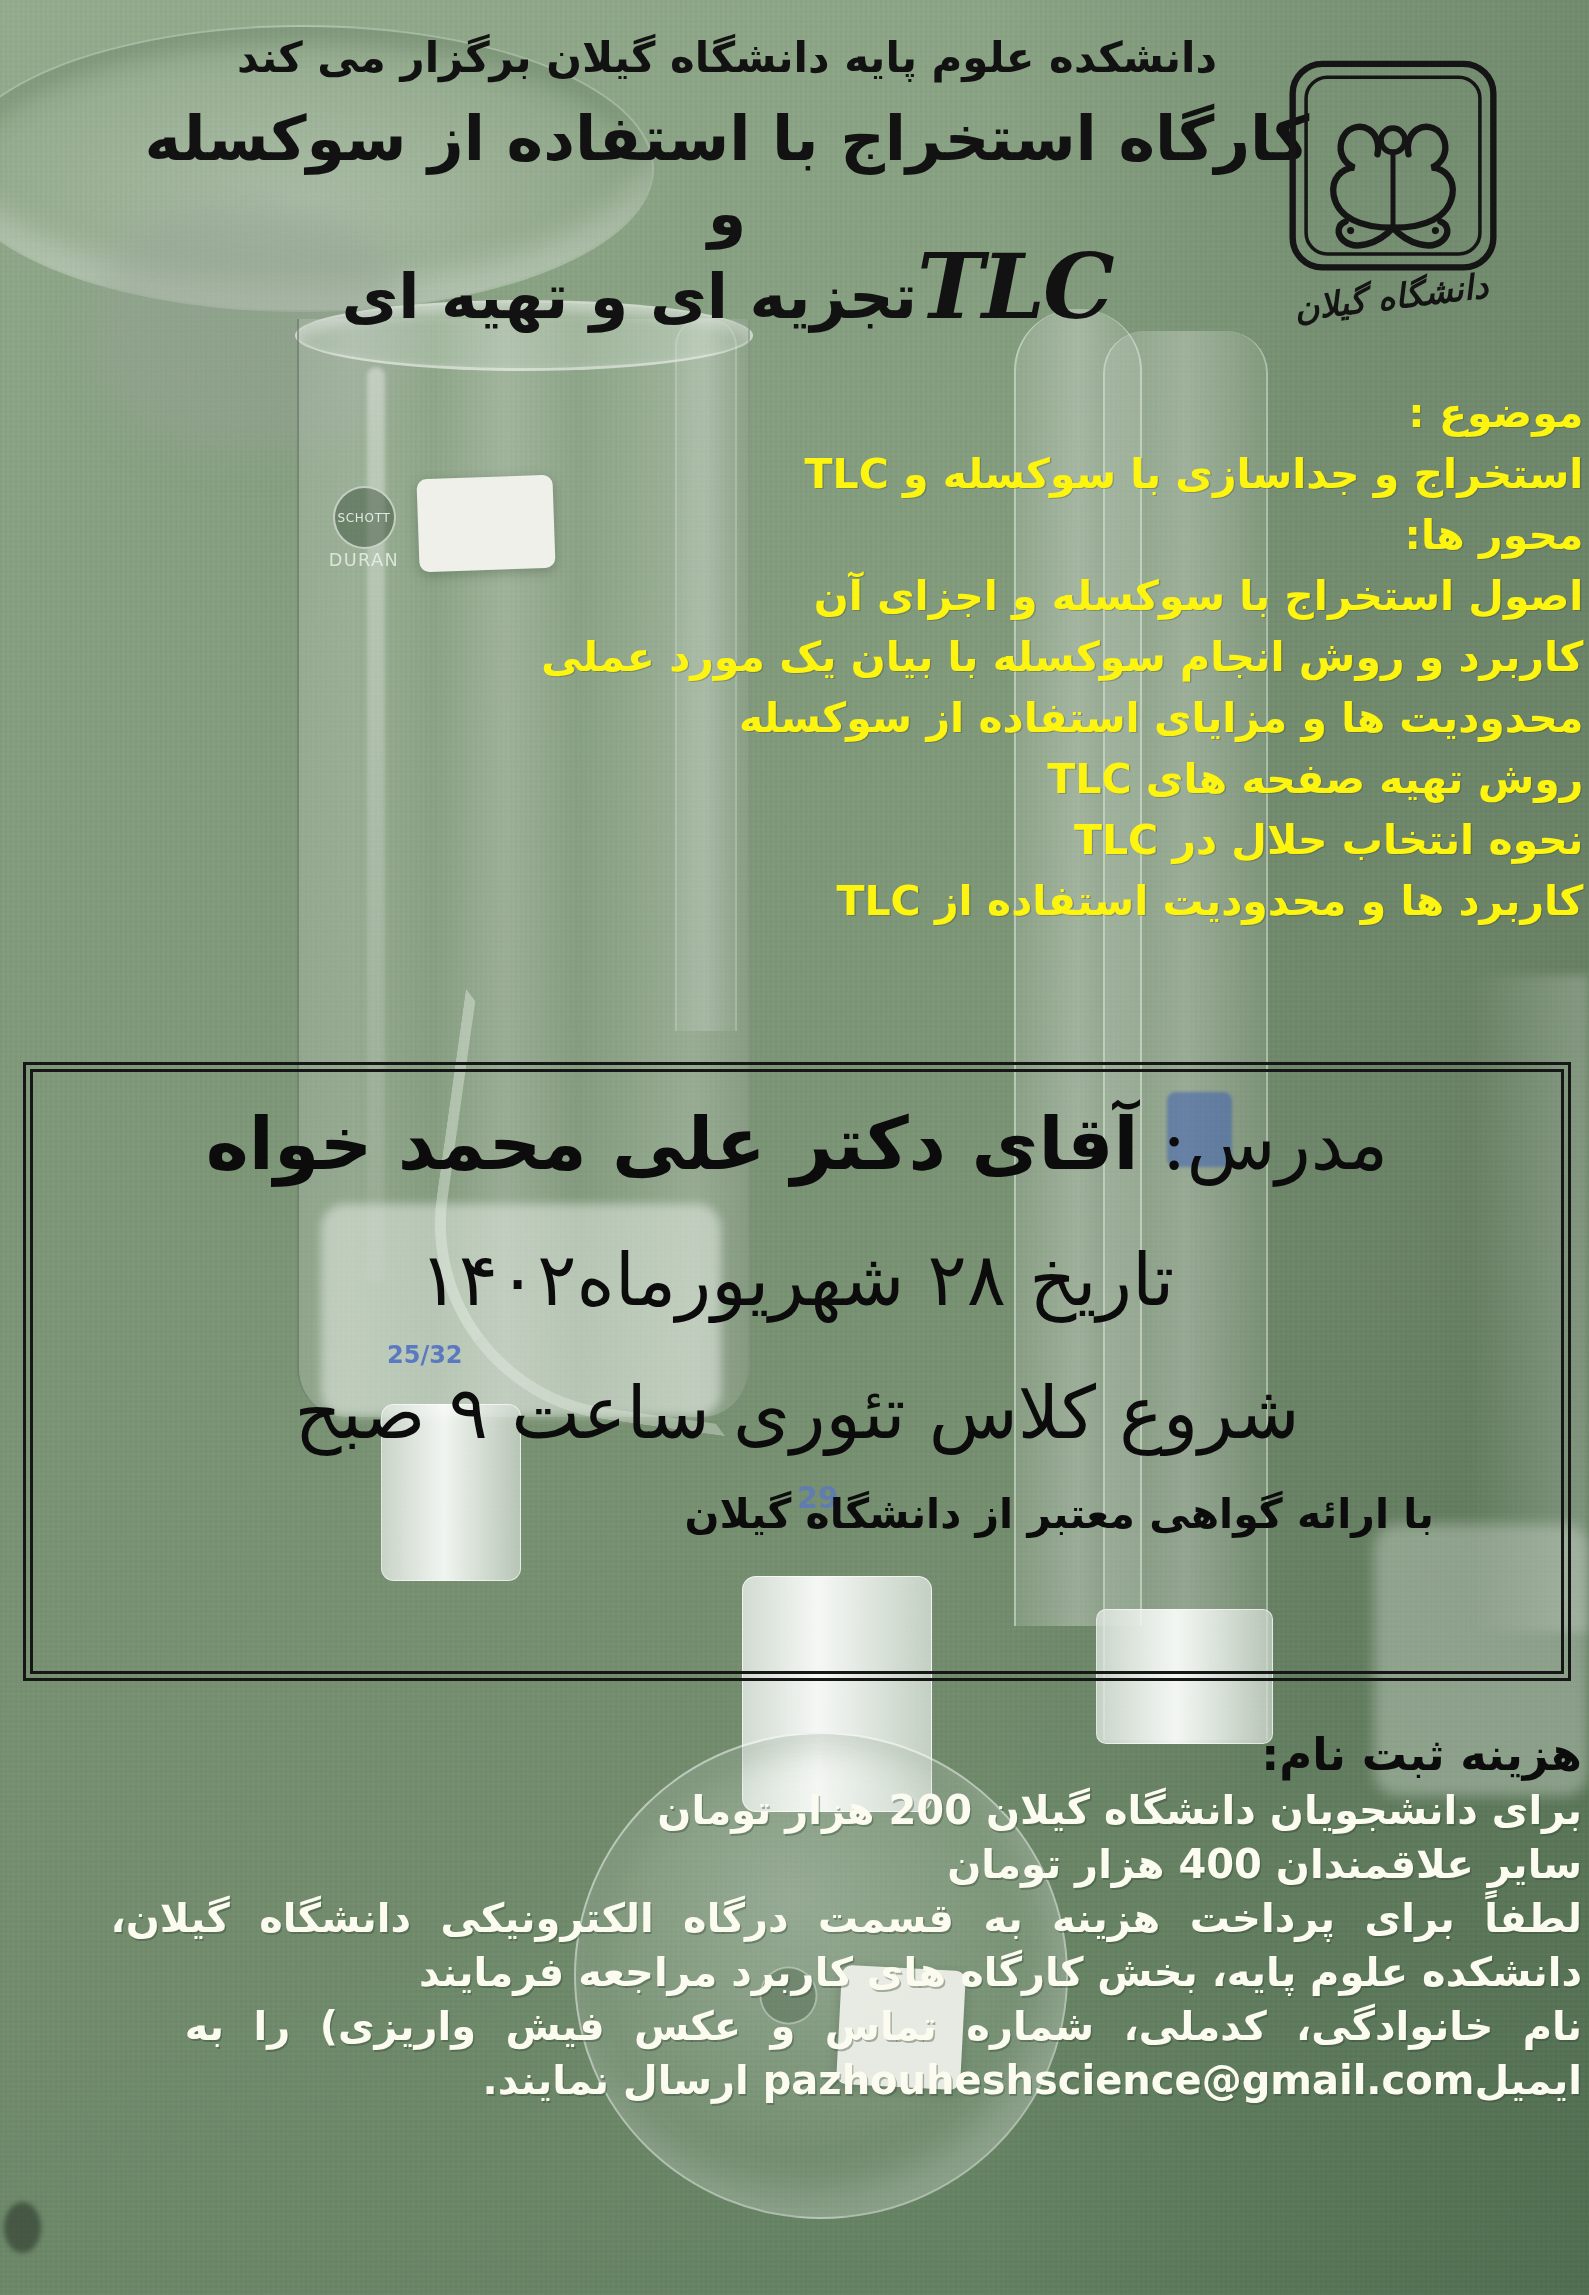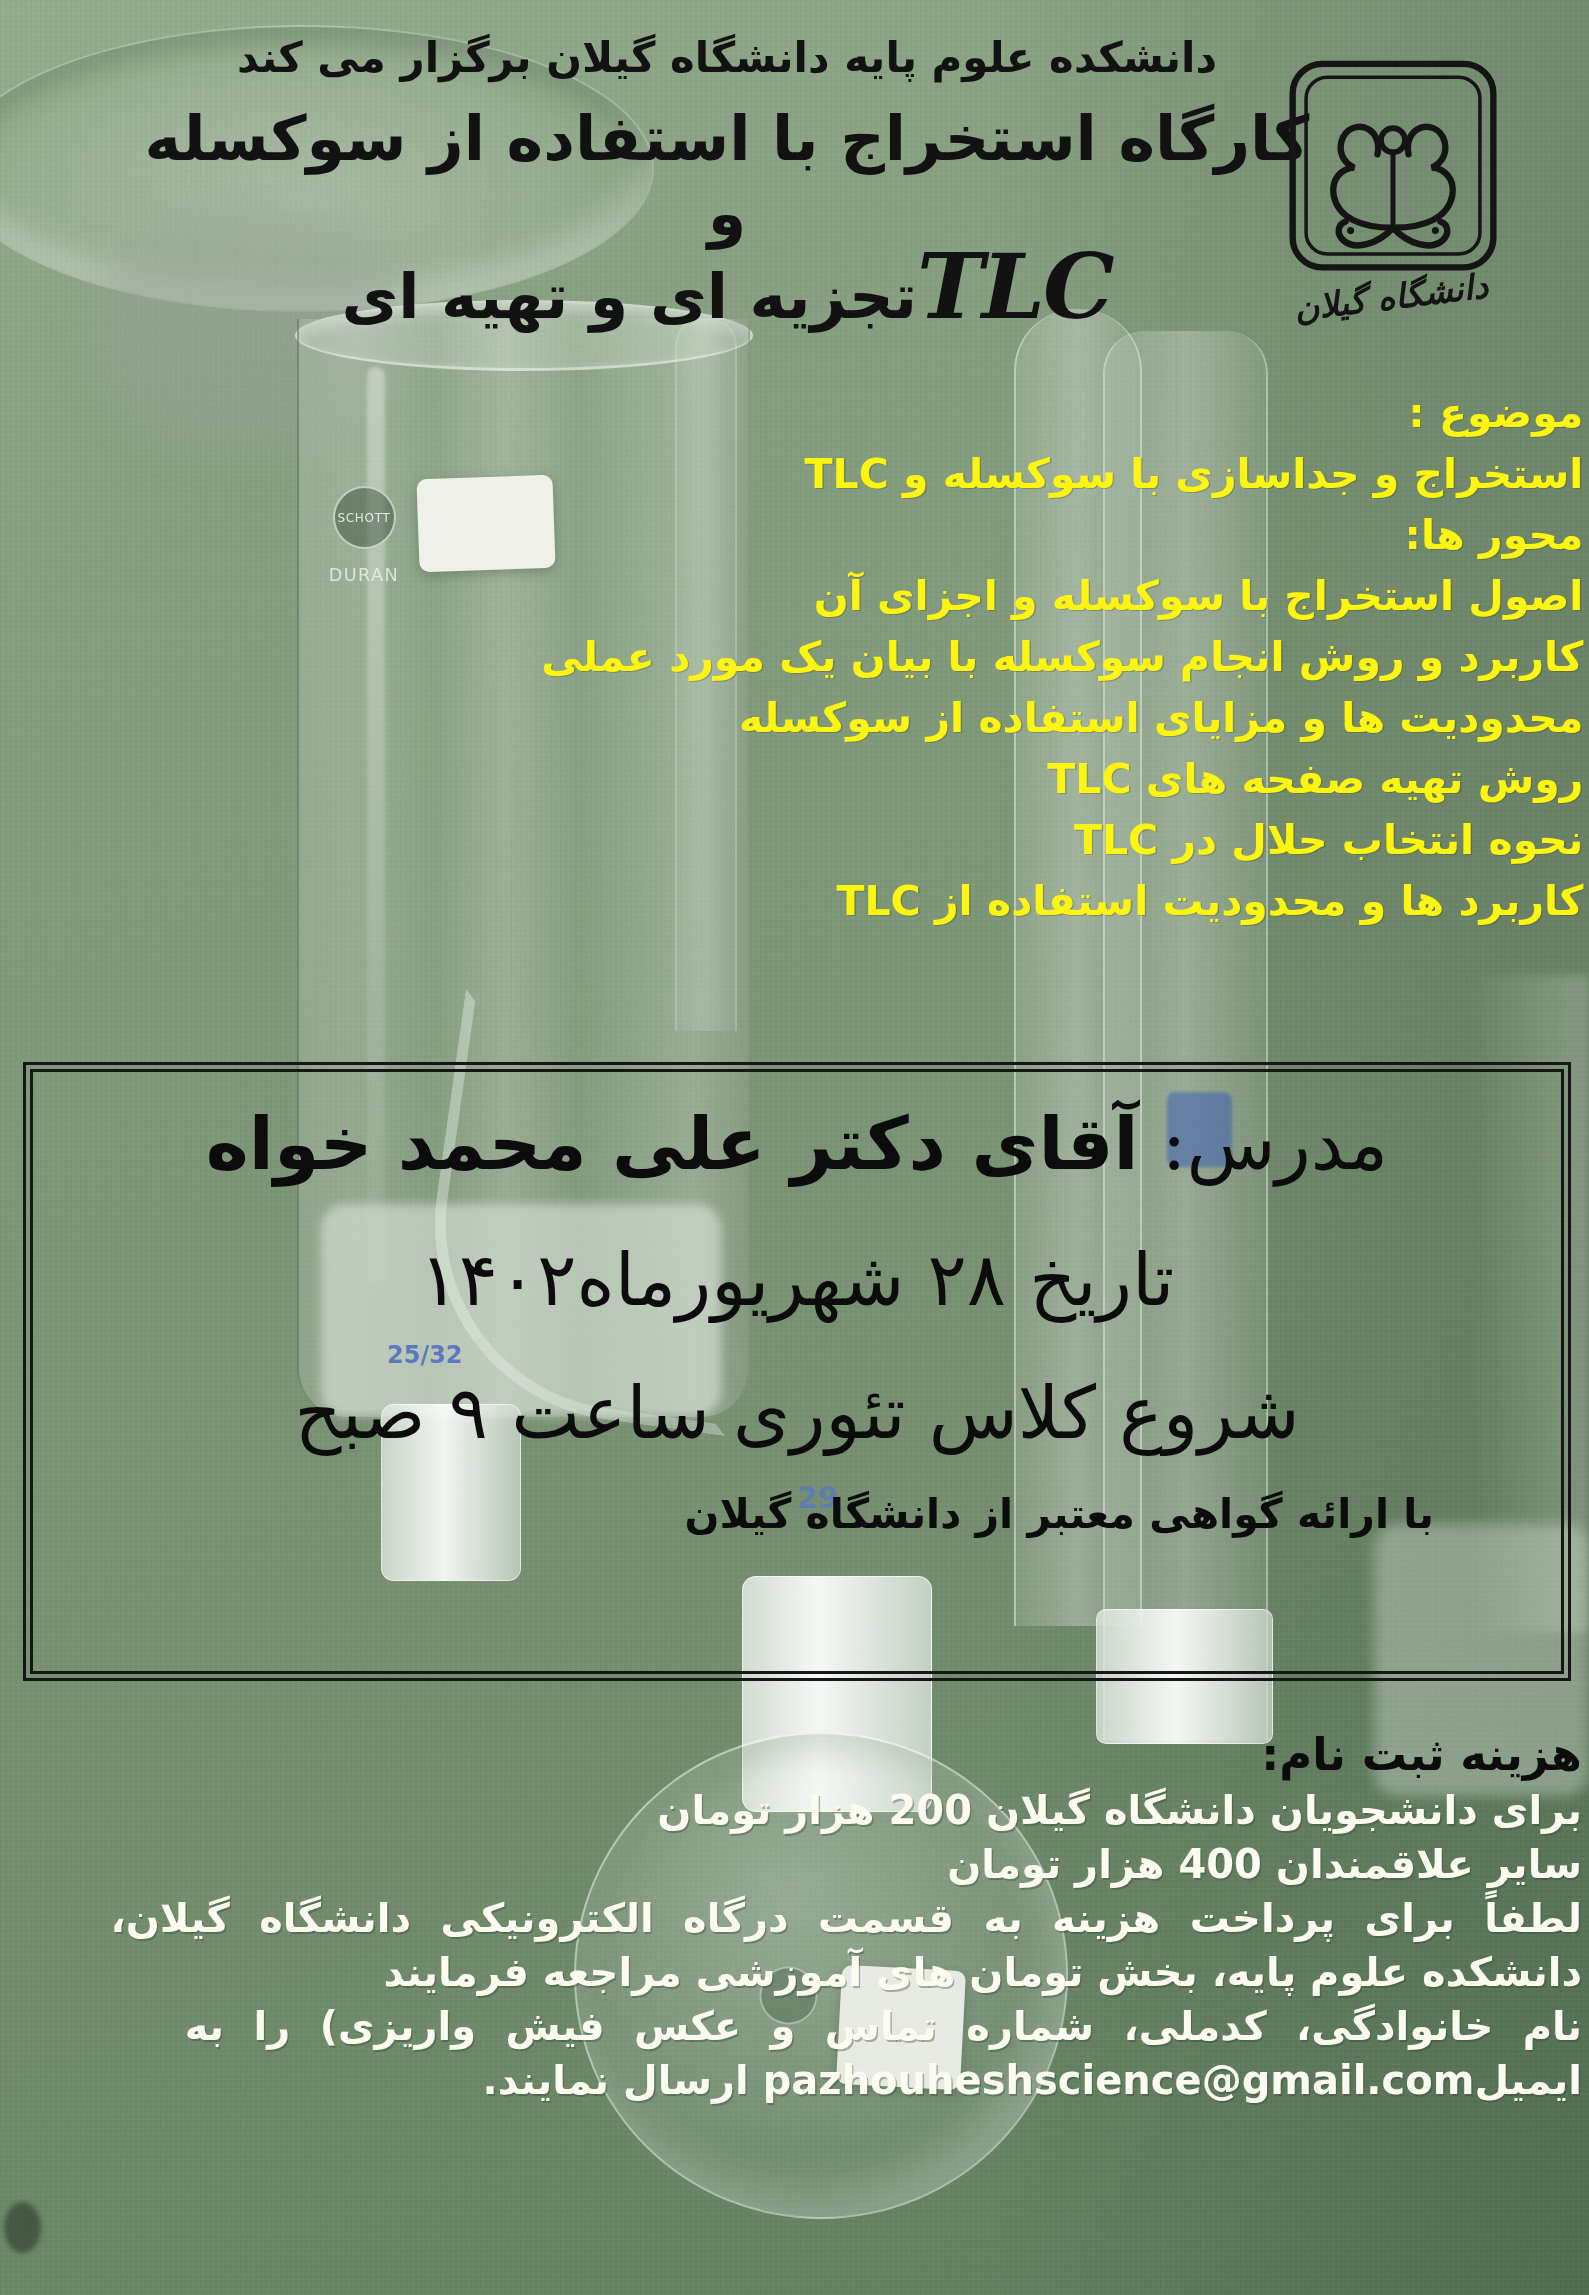--- a/index.html
+++ b/index.html
@@ -41,21 +41,21 @@
   .cyl-frost{left:321px;top:1204px;width:400px;height:212px;border-radius:24px;
     background:rgba(236,241,236,0.50);filter:blur(5px);}
   .cyl-streak{left:367px;top:367px;width:18.4px;height:918px;border-radius:9.2px;
     background:linear-gradient(180deg, rgba(255,255,255,0.38), rgba(255,255,255,0.06));filter:blur(2.1px);}
   .label-white{background:#eef0e9;border-radius:10px;box-shadow:0 3.5px 11.3px rgba(55,75,55,0.35);}
   .lab1{left:418px;top:477px;width:136px;height:93px;transform:rotate(-2deg);}
   .schott{width:76px;text-align:center;color:rgba(246,250,246,0.85);}
   .schott .ring{width:59px;height:59px;margin:0 auto;border-radius:50%;
     border:2.1px solid rgba(242,248,242,0.65);background:rgba(52,74,52,0.45);
     display:flex;align-items:center;justify-content:center;font-size:12px;letter-spacing:0.7px;}
-  .schott .duran{font-size:17.7px;letter-spacing:1.4px;margin-top:16px;opacity:.85;}
+  .schott .duran{font-size:17.7px;letter-spacing:1.4px;margin-top:1px;opacity:.85;}
   .sch1{left:326px;top:486px;}
   .sch2{left:750px;top:1964px;opacity:.65;transform:scale(.92);}
   .tube{background:linear-gradient(90deg, rgba(220,230,220,0.18), rgba(255,255,255,0.30) 50%, rgba(198,210,198,0.16));
     border-left:2.1px solid rgba(232,242,232,0.5);border-right:2.1px solid rgba(232,242,232,0.45);}
   .tube-thin{left:675px;top:318px;width:58px;height:713px;opacity:.55;border-radius:28px 28px 0 0;}
   .tube-center{left:1014px;top:309px;width:124px;height:1317px;border-radius:62px 62px 0 0;}
   .tube-right{left:1103px;top:331px;width:161px;height:1409px;border-radius:42px 42px 0 0;opacity:.9;}
   .siphon{left:436px;top:1009px;width:297px;height:385px;
     border:11.3px solid transparent;border-left:11.3px solid rgba(240,246,240,0.38);
     border-bottom:11.3px solid rgba(240,246,240,0.33);
@@ -190,19 +190,19 @@
     <div class="session-text" style="top:164px;">تاریخ ۲۸ شهریورماه۱۴۰۲</div>
     <div class="session-text" style="top:297px;">شروع کلاس تئوری ساعت ۹ صبح</div>
     <div class="s-cert" style="top:418px;">با ارائه گواهی معتبر از دانشگاه گیلان</div>
   </div>
 
   <div class="txt fees-heading">هزینه ثبت نام:</div>
   <div class="txt fees-block">
     <div>برای دانشجویان دانشگاه گیلان 200 هزار تومان</div>
     <div>سایر علاقمندان 400 هزار تومان</div>
     <div class="spread">لطفاً برای پرداخت هزینه به قسمت درگاه الکترونیکی دانشگاه گیلان،</div>
-    <div>دانشکده علوم پایه، بخش تومان های آموزشی مراجعه فرمایند</div>
+    <div>دانشکده علوم پایه، بخش کارگاه های کاربرد مراجعه فرمایند</div>
     <div class="spread">نام خانوادگی، کدملی، شماره تماس و عکس فیش واریزی) را به</div>
     <div><span>ایمیل</span><span class="email-ltr" dir="ltr">pazhouheshscience@gmail.com</span> <span>ارسال نمایند.</span></div>
   </div>
 
 </div>
 
 
 </body></html>

